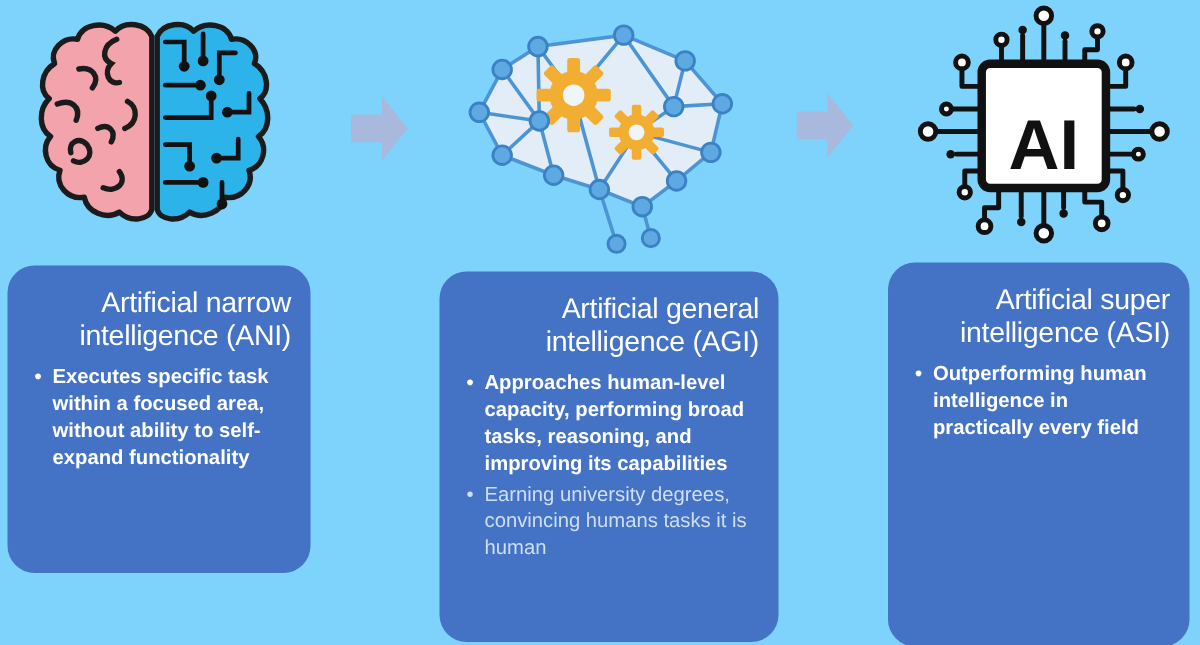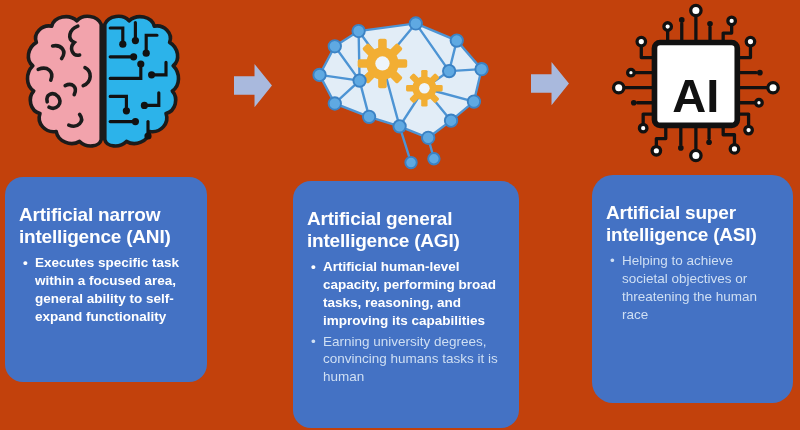--- a/index.html
+++ b/index.html
@@ -1,29 +1,29 @@
 <!DOCTYPE html>
 <html><head>
 <meta charset="utf-8">
 <style>
   html,body { margin:0; padding:0; background:#ffffff; }
   .canvas {
-    position:relative; width:800px; height:430px; background:#c2410c;
+    position:relative; width:800px; height:430px; background:#7dd3fc;
     font-family:"Liberation Sans", sans-serif; overflow:hidden;
   }
   .icon-box { position:absolute; }
   .icon-box svg { display:block; width:100%; height:100%; }
   .arrow-box { position:absolute; }
   .card {
     position:absolute; background:#4472c4; border-radius:18px;
     color:#ffffff; padding:11px 13px 10px 14px; box-sizing:border-box;
   }
   .card-title {
-    font-size:19px; line-height:1.14; font-weight:700; color:#ffffff;
-    margin:16px 0 7px 0; letter-spacing:-0.2px;
+    font-size:19px; line-height:1.14; font-weight:400; color:#ffffff;
+    margin:4px 0 7px 0; letter-spacing:-0.2px;text-align:right;
   }
   .bullets { margin:0; padding:0 0 0 16px; list-style:none; }
   .bullets li {
     position:relative; font-size:13.5px; line-height:1.32; margin:0 0 3px 0;
   }
   .bullets li::before { content:"\2022"; position:absolute; left:-12px; }
   .bullet-primary { font-weight:700; color:#ffffff; }
   .bullet-secondary { font-weight:400; color:#cfdff3; }
 </style>
 </head>
@@ -210,32 +210,32 @@
       </g>
 
       <rect x="48" y="42" width="88" height="88" rx="6" fill="#ffffff" stroke="#111111" stroke-width="6"></rect>
       <text x="92" y="103" text-anchor="middle" dominant-baseline="middle" font-size="50" font-weight="bold" fill="#111111" font-family="Liberation Sans, sans-serif">AI</text>
     </svg>
   </div>
 
   <div class="card" style="left:5px; top:177px; width:202px; height:205px;">
     <div class="card-title">Artificial narrow intelligence (ANI)</div>
     <ul class="bullets">
-      <li class="bullet-primary">Executes specific task within a focused area, general ability to self-expand functionality</li>
+      <li class="bullet-primary">Executes specific task within a focused area, without ability to self-expand functionality</li>
     </ul>
   </div>
 
   <div class="card" style="left:293px; top:181px; width:226px; height:247px;">
     <div class="card-title">Artificial general intelligence (AGI)</div>
     <ul class="bullets">
-      <li class="bullet-primary">Artificial human-level capacity, performing broad tasks, reasoning, and improving its capabilities</li>
+      <li class="bullet-primary">Approaches human-level capacity, performing broad tasks, reasoning, and improving its capabilities</li>
       <li class="bullet-secondary">Earning university degrees, convincing humans tasks it is human</li>
     </ul>
   </div>
 
-  <div class="card" style="left:592px; top:175px; width:201px; height:228px;border-radius:21px;">
+  <div class="card" style="left:592px; top:175px; width:201px; height:256px;">
     <div class="card-title">Artificial super intelligence (ASI)</div>
     <ul class="bullets">
-      <li class="bullet-secondary">Helping to achieve societal objectives or threatening the human race</li>
+      <li class="bullet-primary">Outperforming human intelligence in practically every field</li>
     </ul>
   </div>
 
 </div>
 
 </body></html>

